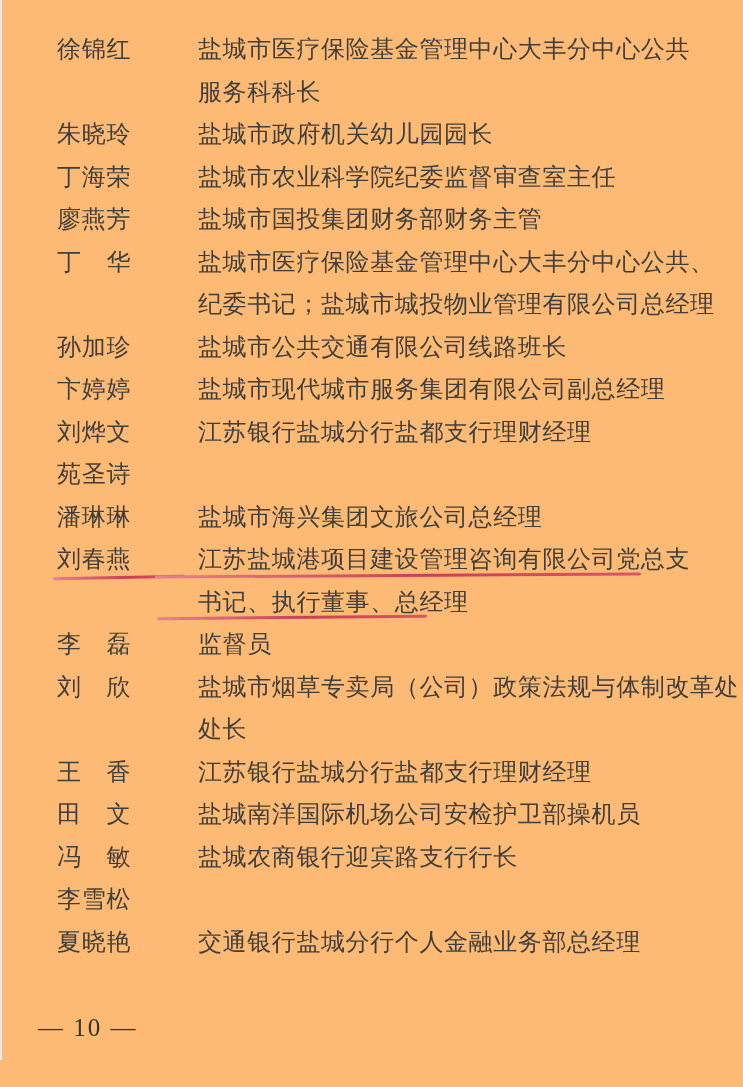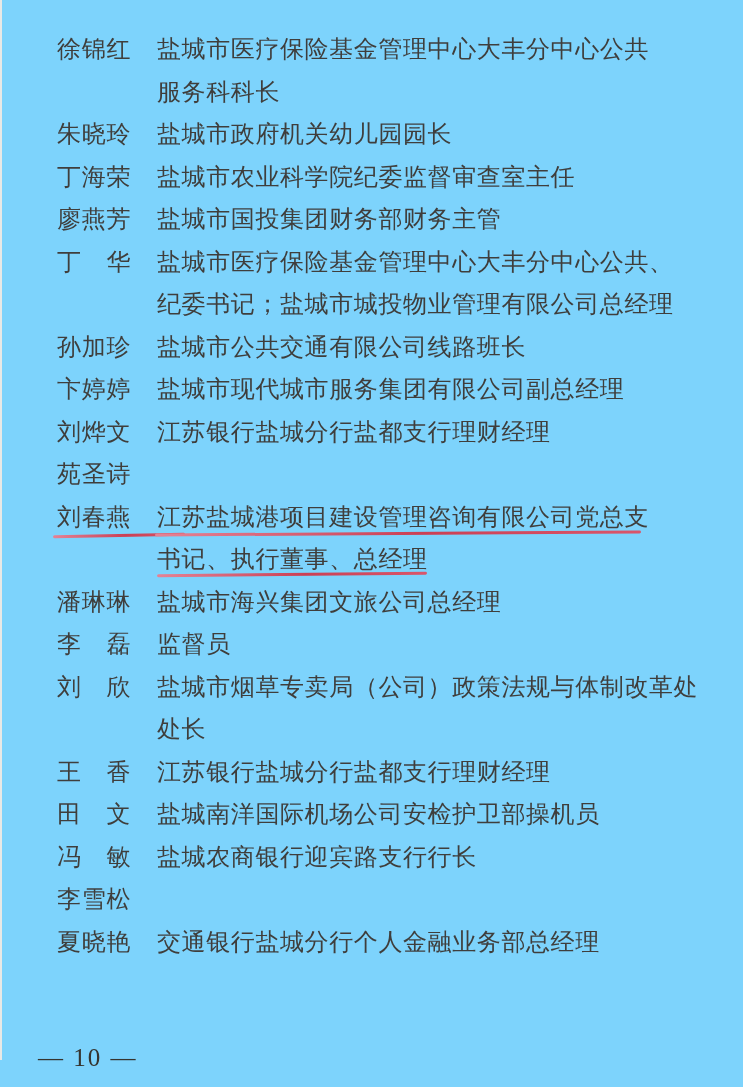--- a/index.html
+++ b/index.html
@@ -2,21 +2,21 @@
 <html><head>
 <meta charset="utf-8">
 <style>
   html, body { margin: 0; padding: 0; }
   body { background: #ffffff; }
 
   .page {
     position: relative;
     width: 743px;
     height: 1087px;
-    background: #7dd3fc;
+    background: #fdba74;
     overflow: hidden;
     font-family: "Liberation Serif", "DejaVu Serif", serif;
     color: #3f3e3c;
   }
   
   .page::before {
     content: "";
     position: absolute;
     left: 0; top: 0;
     width: 2px; height: 1060px;
@@ -43,21 +43,21 @@
     margin-right: 26px;
     font-size: 24px;
     line-height: 42.5px;
     height: 42.5px;
     text-align: justify;
     text-align-last: justify;
     letter-spacing: 0.5px;
     white-space: nowrap;
   }
 
-  .title { flex: 1 1 auto; }
+  .title { flex: 1 1 auto; margin-left: 41px; }
 
   .line {
     font-size: 24px;
     line-height: 42.5px;
     height: 42.5px;
     letter-spacing: 0.6px;
     white-space: nowrap;
   }
 
   
@@ -67,21 +67,21 @@
     border-radius: 2px;
     background: linear-gradient(90deg, #e58295 0%, #cb3f54 55%, #d9566b 100%);
   }
   .stroke-a { left: -4px;  top: 38px; width: 132px; transform: rotate(-1.1deg); }
   .stroke-b { left: 98px;  top: 36px; width: 486px; transform: rotate(-0.35deg); }
   .stroke-c { left: 100px; top: 77.5px; width: 270px; transform: rotate(-0.5deg); }
 
   .footer {
     position: absolute;
     left: 38px;
-    top: 1044px;
+    top: 1014px;
     font-size: 25px;
     letter-spacing: 2px;
     color: #35342f;
   }
 </style>
 </head>
 <body>
 
 <div class="page">
   <div class="entry-list">
@@ -132,36 +132,36 @@
       <div class="entry">
         <span class="name">刘烨文</span>
         <div class="title">
           <div class="line">江苏银行盐城分行盐都支行理财经理</div>
         </div>
       </div>
       <div class="entry">
         <span class="name">苑圣诗</span>
       </div>
       <div class="entry">
+        <span class="name">潘琳琳</span>
+        <div class="title">
+          <div class="line">盐城市海兴集团文旅公司总经理</div>
+        </div>
+      </div>
+      <div class="entry">
         <span class="name">刘春燕</span>
         <div class="title">
           <div class="line">江苏盐城港项目建设管理咨询有限公司党总支</div>
           <div class="line">书记、执行董事、总经理</div>
         </div>
         <div class="stroke stroke-a"></div>
         <div class="stroke stroke-b"></div>
         <div class="stroke stroke-c"></div>
       </div>
       <div class="entry">
-        <span class="name">潘琳琳</span>
-        <div class="title">
-          <div class="line">盐城市海兴集团文旅公司总经理</div>
-        </div>
-      </div>
-      <div class="entry">
         <span class="name">李磊</span>
         <div class="title">
           <div class="line">监督员</div>
         </div>
       </div>
       <div class="entry">
         <span class="name">刘欣</span>
         <div class="title">
           <div class="line">盐城市烟草专卖局（公司）政策法规与体制改革处</div>
           <div class="line">处长</div>

